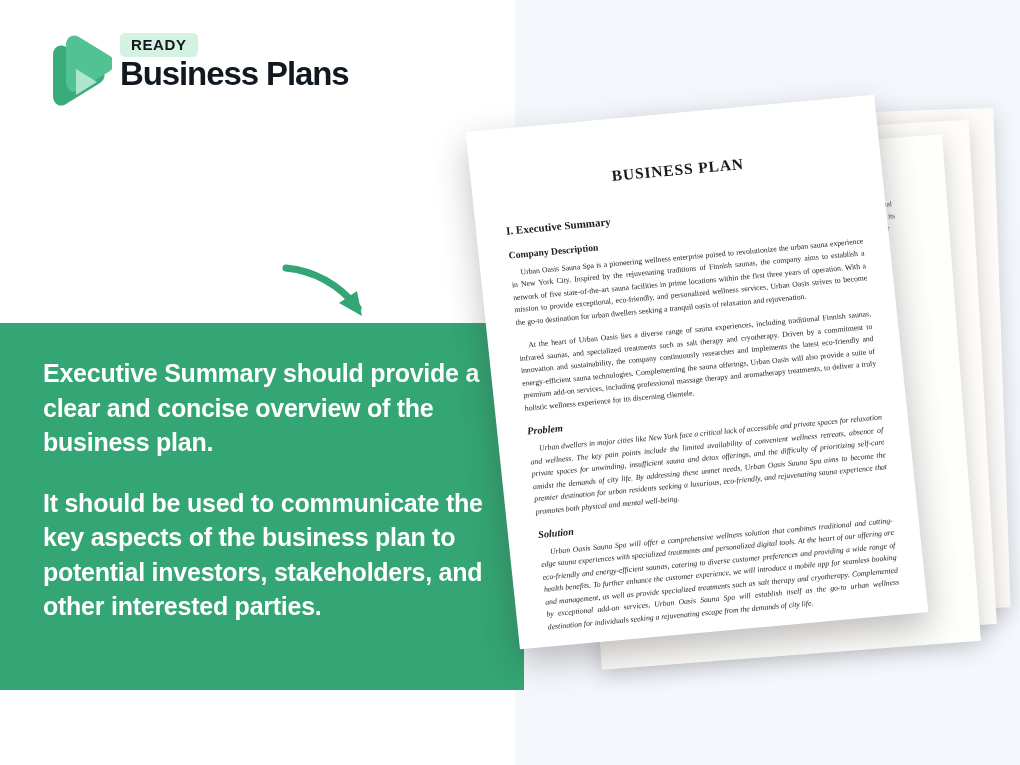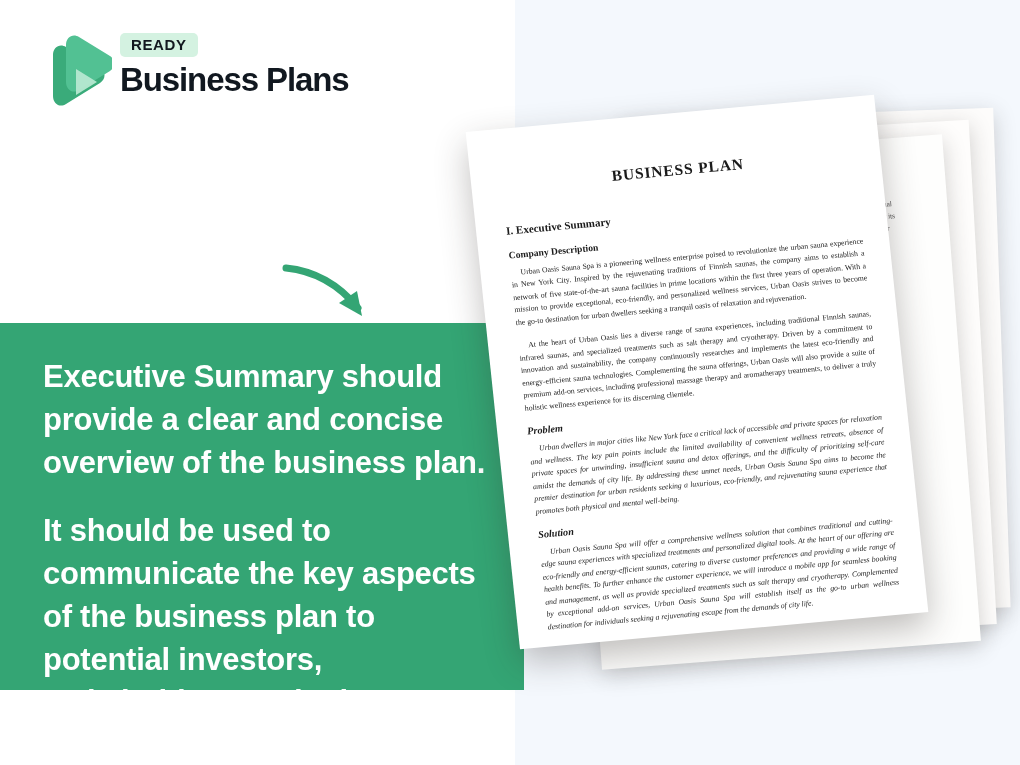--- a/index.html
+++ b/index.html
@@ -61,21 +61,20 @@
     background: #d4f2e1;
     color: #12181f;
     font-size: 15px;
     font-weight: 700;
     letter-spacing: 0.6px;
     padding: 4px 11px 4px 11px;
     border-radius: 5px;
     line-height: 1.05;
   }
   .brand-name {
-    margin-top: 6px;
     font-size: 33px;
     font-weight: 800;
     letter-spacing: -1.1px;
     color: #111820;
     line-height: 1.05;
   }
 
   
   .headline {
     position: absolute;
@@ -112,21 +111,21 @@
     background: #34a574;
   }
   .green-panel-inner {
     position: absolute;
     left: 43px;
     top: 33px;
     width: 452px;
   }
   .panel-para {
     color: #ffffff;
-    font-size: 31px;
+    font-size: 25px;
     font-weight: 700;
     line-height: 1.38;
     letter-spacing: -0.25px;
     margin: 0 0 26px 0;
   }
   .panel-para:last-child { margin-bottom: 0; }
 
   
   .doc-stack {
     position: absolute;

